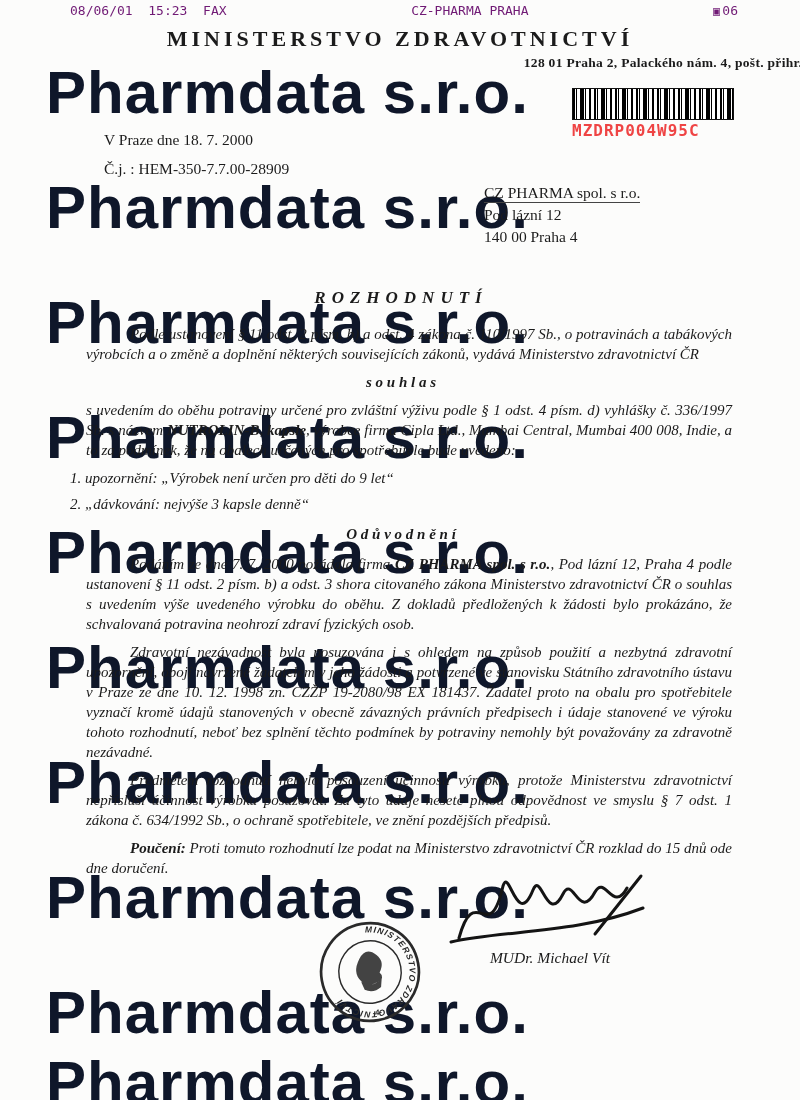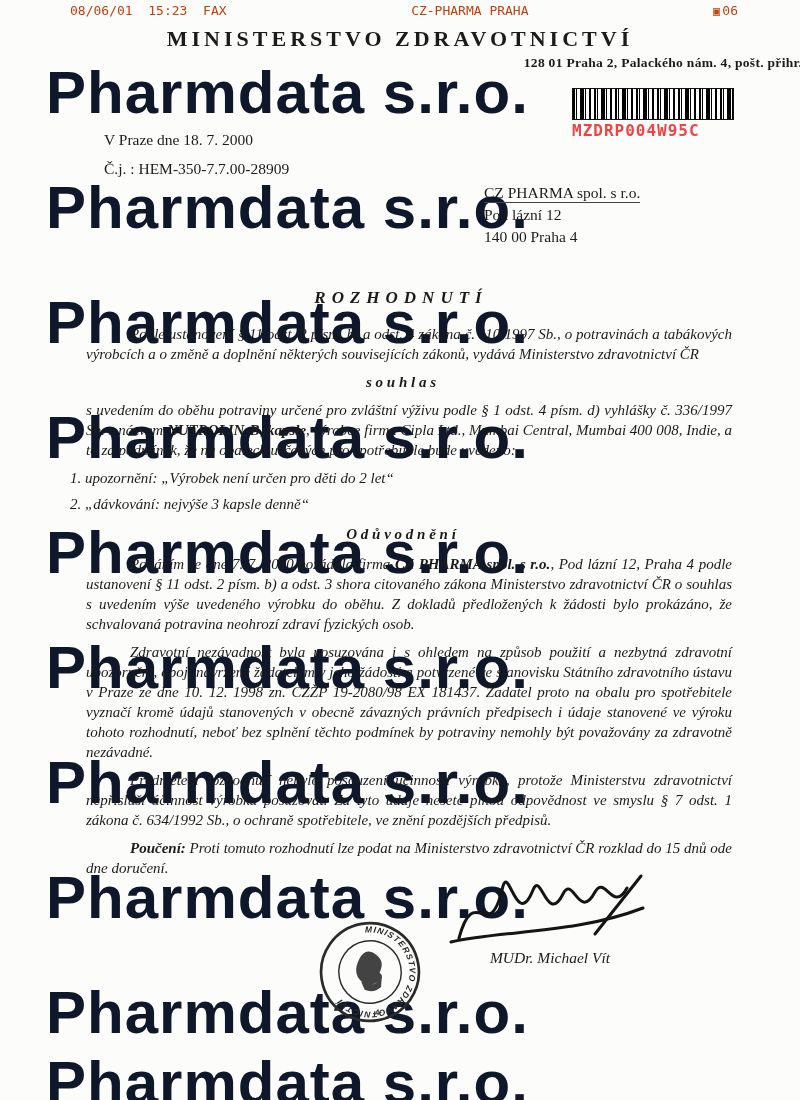--- a/index.html
+++ b/index.html
@@ -14,21 +14,21 @@
     position:absolute;left:46px;white-space:nowrap;
     font-family:"Liberation Sans",sans-serif;font-weight:700;
     font-size:60px;letter-spacing:1px;color:#0f172a;
   }
   .content{position:absolute;inset:0;z-index:1;}
   
   .fax-header{
     position:absolute;top:3px;left:0;right:0;
     display:flex;justify-content:space-between;align-items:center;
     padding:0 62px 0 70px;
-    font-family:"DejaVu Sans Mono",monospace;font-size:13px;color:#c2410c;
+    font-family:"DejaVu Sans Mono",monospace;font-size:13px;color:#701a75;
   }
   .fax-left{white-space:pre;}
   .fax-page{display:flex;align-items:center;gap:2px;}
   .fax-page .icon{font-size:12px;line-height:1;}
   
   .letter-title{
     position:absolute;top:26px;width:100%;text-align:center;
     font-weight:700;font-size:22px;letter-spacing:4px;
   }
   .letter-address{
@@ -123,21 +123,21 @@
     <div class="doc-body">
 
       <div class="decision-heading">ROZHODNUTÍ</div>
 
       <p class="para">Podle ustanovení § 11 odst. 2 písm. b) a odst. 4 zákona č. 110/1997 Sb., o potravinách a tabákových výrobcích a o změně a doplnění některých souvisejících zákonů, vydává Ministerstvo zdravotnictví ČR</p>
 
       <div class="mid-heading">s o u h l a s</div>
 
       <p class="para flush"><span>s uvedením do oběhu potraviny určené pro zvláštní výživu podle § 1 odst. 4 písm. d) vyhlášky č. 336/1997 Sb. s názvem </span><b>NUTROLIN-B</b><span>, </span><b>kapsle</b><span>, výrobce firma Cipla Ltd., Mumbai Central, Mumbai 400 008, Indie, a to za podmínek, že na obalech určených pro spotřebitele bude uvedeno:</span></p>
 
-      <div class="list-item">1. upozornění: „Výrobek není určen pro děti do 2 let“</div>
+      <div class="list-item">1. upozornění: „Výrobek není určen pro děti do 9 let“</div>
       <div class="list-item">2. „dávkování: nejvýše 3 kapsle denně“</div>
 
       <div class="mid-heading" style="margin:10px 0 10px 0">O d ů v o d n ě n í</div>
 
       <p class="para"><span>Podáním ze dne 7. 7. 2000 požádala firma </span><b>CZ PHARMA spol. s r.o.</b><span>, Pod lázní 12, Praha 4 podle ustanovení § 11 odst. 2 písm. b) a odst. 3 shora citovaného zákona Ministerstvo zdravotnictví ČR o souhlas s uvedením výše uvedeného výrobku do oběhu. Z dokladů předložených k žádosti bylo prokázáno, že schvalovaná potravina neohrozí zdraví fyzických osob.</span></p>
 
       <p class="para">Zdravotní nezávadnost byla posuzována i s ohledem na způsob použití a nezbytná zdravotní upozornění, obojí navržené žadatelem v jeho žádosti a potvrzené ve stanovisku Státního zdravotního ústavu v Praze ze dne 10. 12. 1998 zn. CZŽP 19-2080/98 EX 181437. Žadatel proto na obalu pro spotřebitele vyznačí kromě údajů stanovených v obecně závazných právních předpisech i údaje stanovené ve výroku tohoto rozhodnutí, neboť bez splnění těchto podmínek by potraviny nemohly být považovány za zdravotně nezávadné.</p>
 
       <p class="para">Předmětem rozhodnutí nebylo posouzení účinnosti výrobku, protože Ministerstvu zdravotnictví nepřísluší účinnost výrobku posuzovat. Za tyto údaje nesete plnou odpovědnost ve smyslu § 7 odst. 1 zákona č. 634/1992 Sb., o ochraně spotřebitele, ve znění pozdějších předpisů.</p>
 

